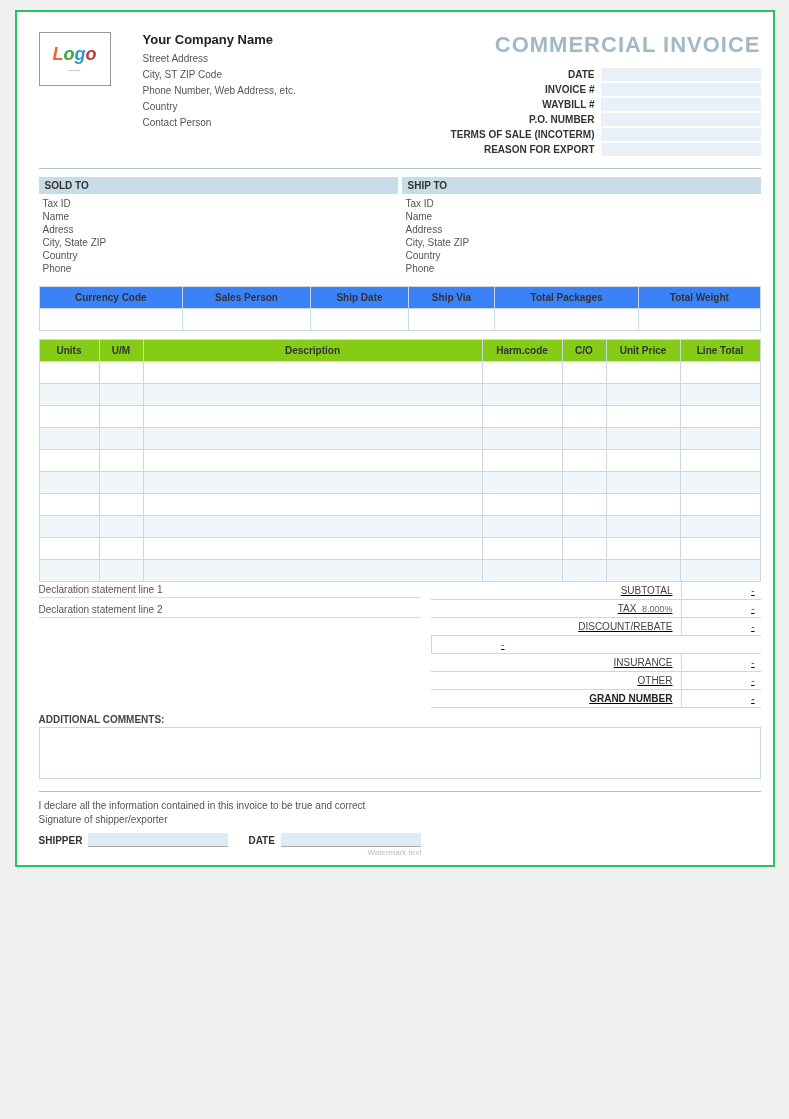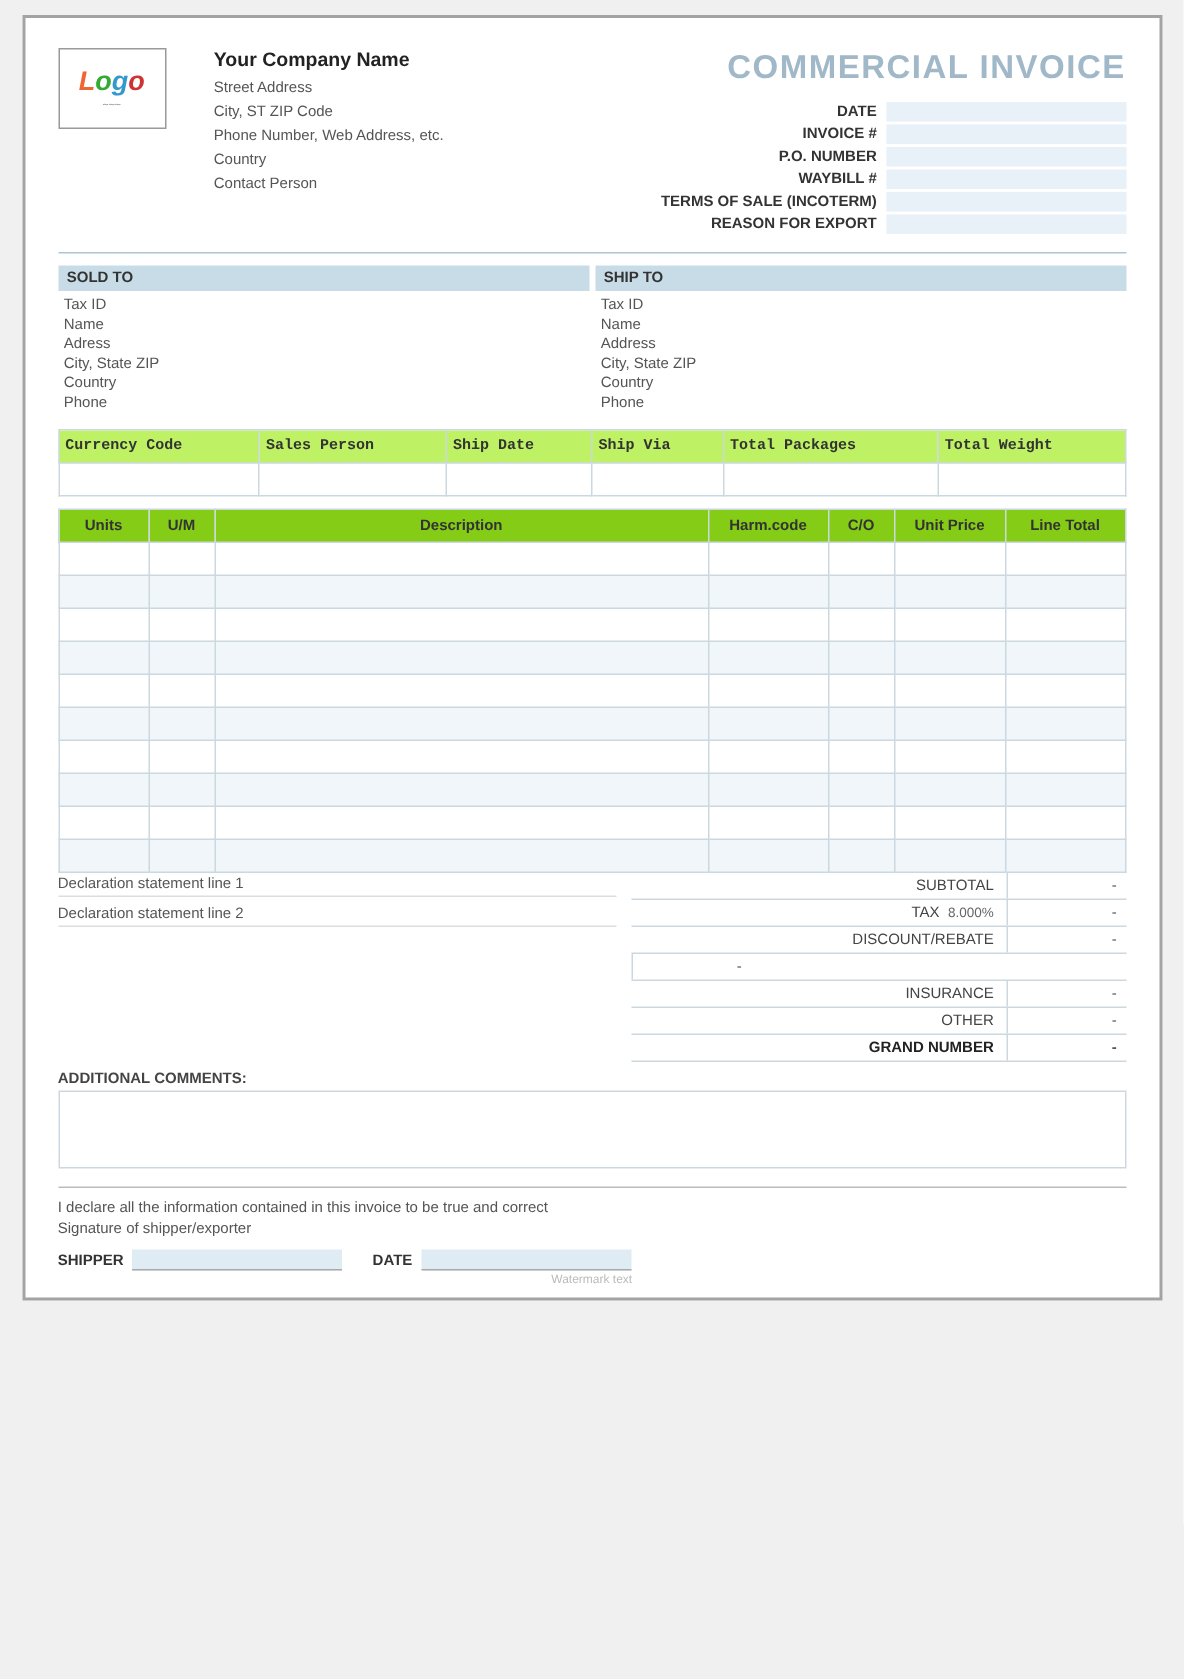--- a/index.html
+++ b/index.html
@@ -8,22 +8,22 @@
       font-size: 11px;
       background: #f0f0f0;
       display: flex;
       justify-content: center;
       align-items: flex-start;
       padding: 10px;
     }
     .page {
       width: 760px;
       background: #fff;
-      border: 2px solid #a3a3a3;
-      padding: 20px 22px 18px 22px;
+      border: 2px solid #22c55e;
+      padding: 20px 12px 18px 22px;
       position: relative;
     }
     
     .header {
       display: flex;
       align-items: flex-start;
       margin-bottom: 10px;
     }
     .logo-area {
       width: 90px;
@@ -141,28 +141,27 @@
       flex: 1;
     }
 
     
     .ship-info-table {
       width: 100%;
       border-collapse: collapse;
       margin-bottom: 8px;
     }
     .ship-info-table th {
-      background: #bef264;
+      background: #3b82f6;
       border: 1px solid #ccd8e0;
       font-size: 10px;
       font-weight: bold;
       color: #333;
-      text-align: left;
+      text-align: center;
       padding: 5px 4px;
-      font-family: Liberation Mono, monospace;
     }
     .ship-info-table td {
       border: 1px solid #ccd8e0;
       height: 22px;
       padding: 2px 4px;
     }
 
     
     .items-table {
       width: 100%;
@@ -207,20 +206,21 @@
       border-bottom: 1px solid #ddd;
     }
     .totals-table {
       width: 330px;
       flex-shrink: 0;
     }
     .total-row {
       display: flex;
       align-items: flex-start;
       border-bottom: 1px solid #ccd8e0;
+      text-decoration: underline;
     }
     .total-label {
       flex: 1;
       font-size: 10px;
       color: #444;
       text-align: right;
       padding: 3px 8px 3px 4px;
     }
     .total-label.bold {
       font-weight: bold;
@@ -335,25 +335,25 @@
       <div class="invoice-fields">
         <div class="invoice-field-row">
           <span class="field-label">DATE</span>
           <span class="field-value-box"></span>
         </div>
         <div class="invoice-field-row">
           <span class="field-label">INVOICE #</span>
           <span class="field-value-box"></span>
         </div>
         <div class="invoice-field-row">
-          <span class="field-label">P.O. NUMBER</span>
+          <span class="field-label">WAYBILL #</span>
           <span class="field-value-box"></span>
         </div>
         <div class="invoice-field-row">
-          <span class="field-label">WAYBILL #</span>
+          <span class="field-label">P.O. NUMBER</span>
           <span class="field-value-box"></span>
         </div>
         <div class="invoice-field-row">
           <span class="field-label">TERMS OF SALE (INCOTERM)</span>
           <span class="field-value-box"></span>
         </div>
         <div class="invoice-field-row">
           <span class="field-label">REASON FOR EXPORT</span>
           <span class="field-value-box"></span>
         </div>

